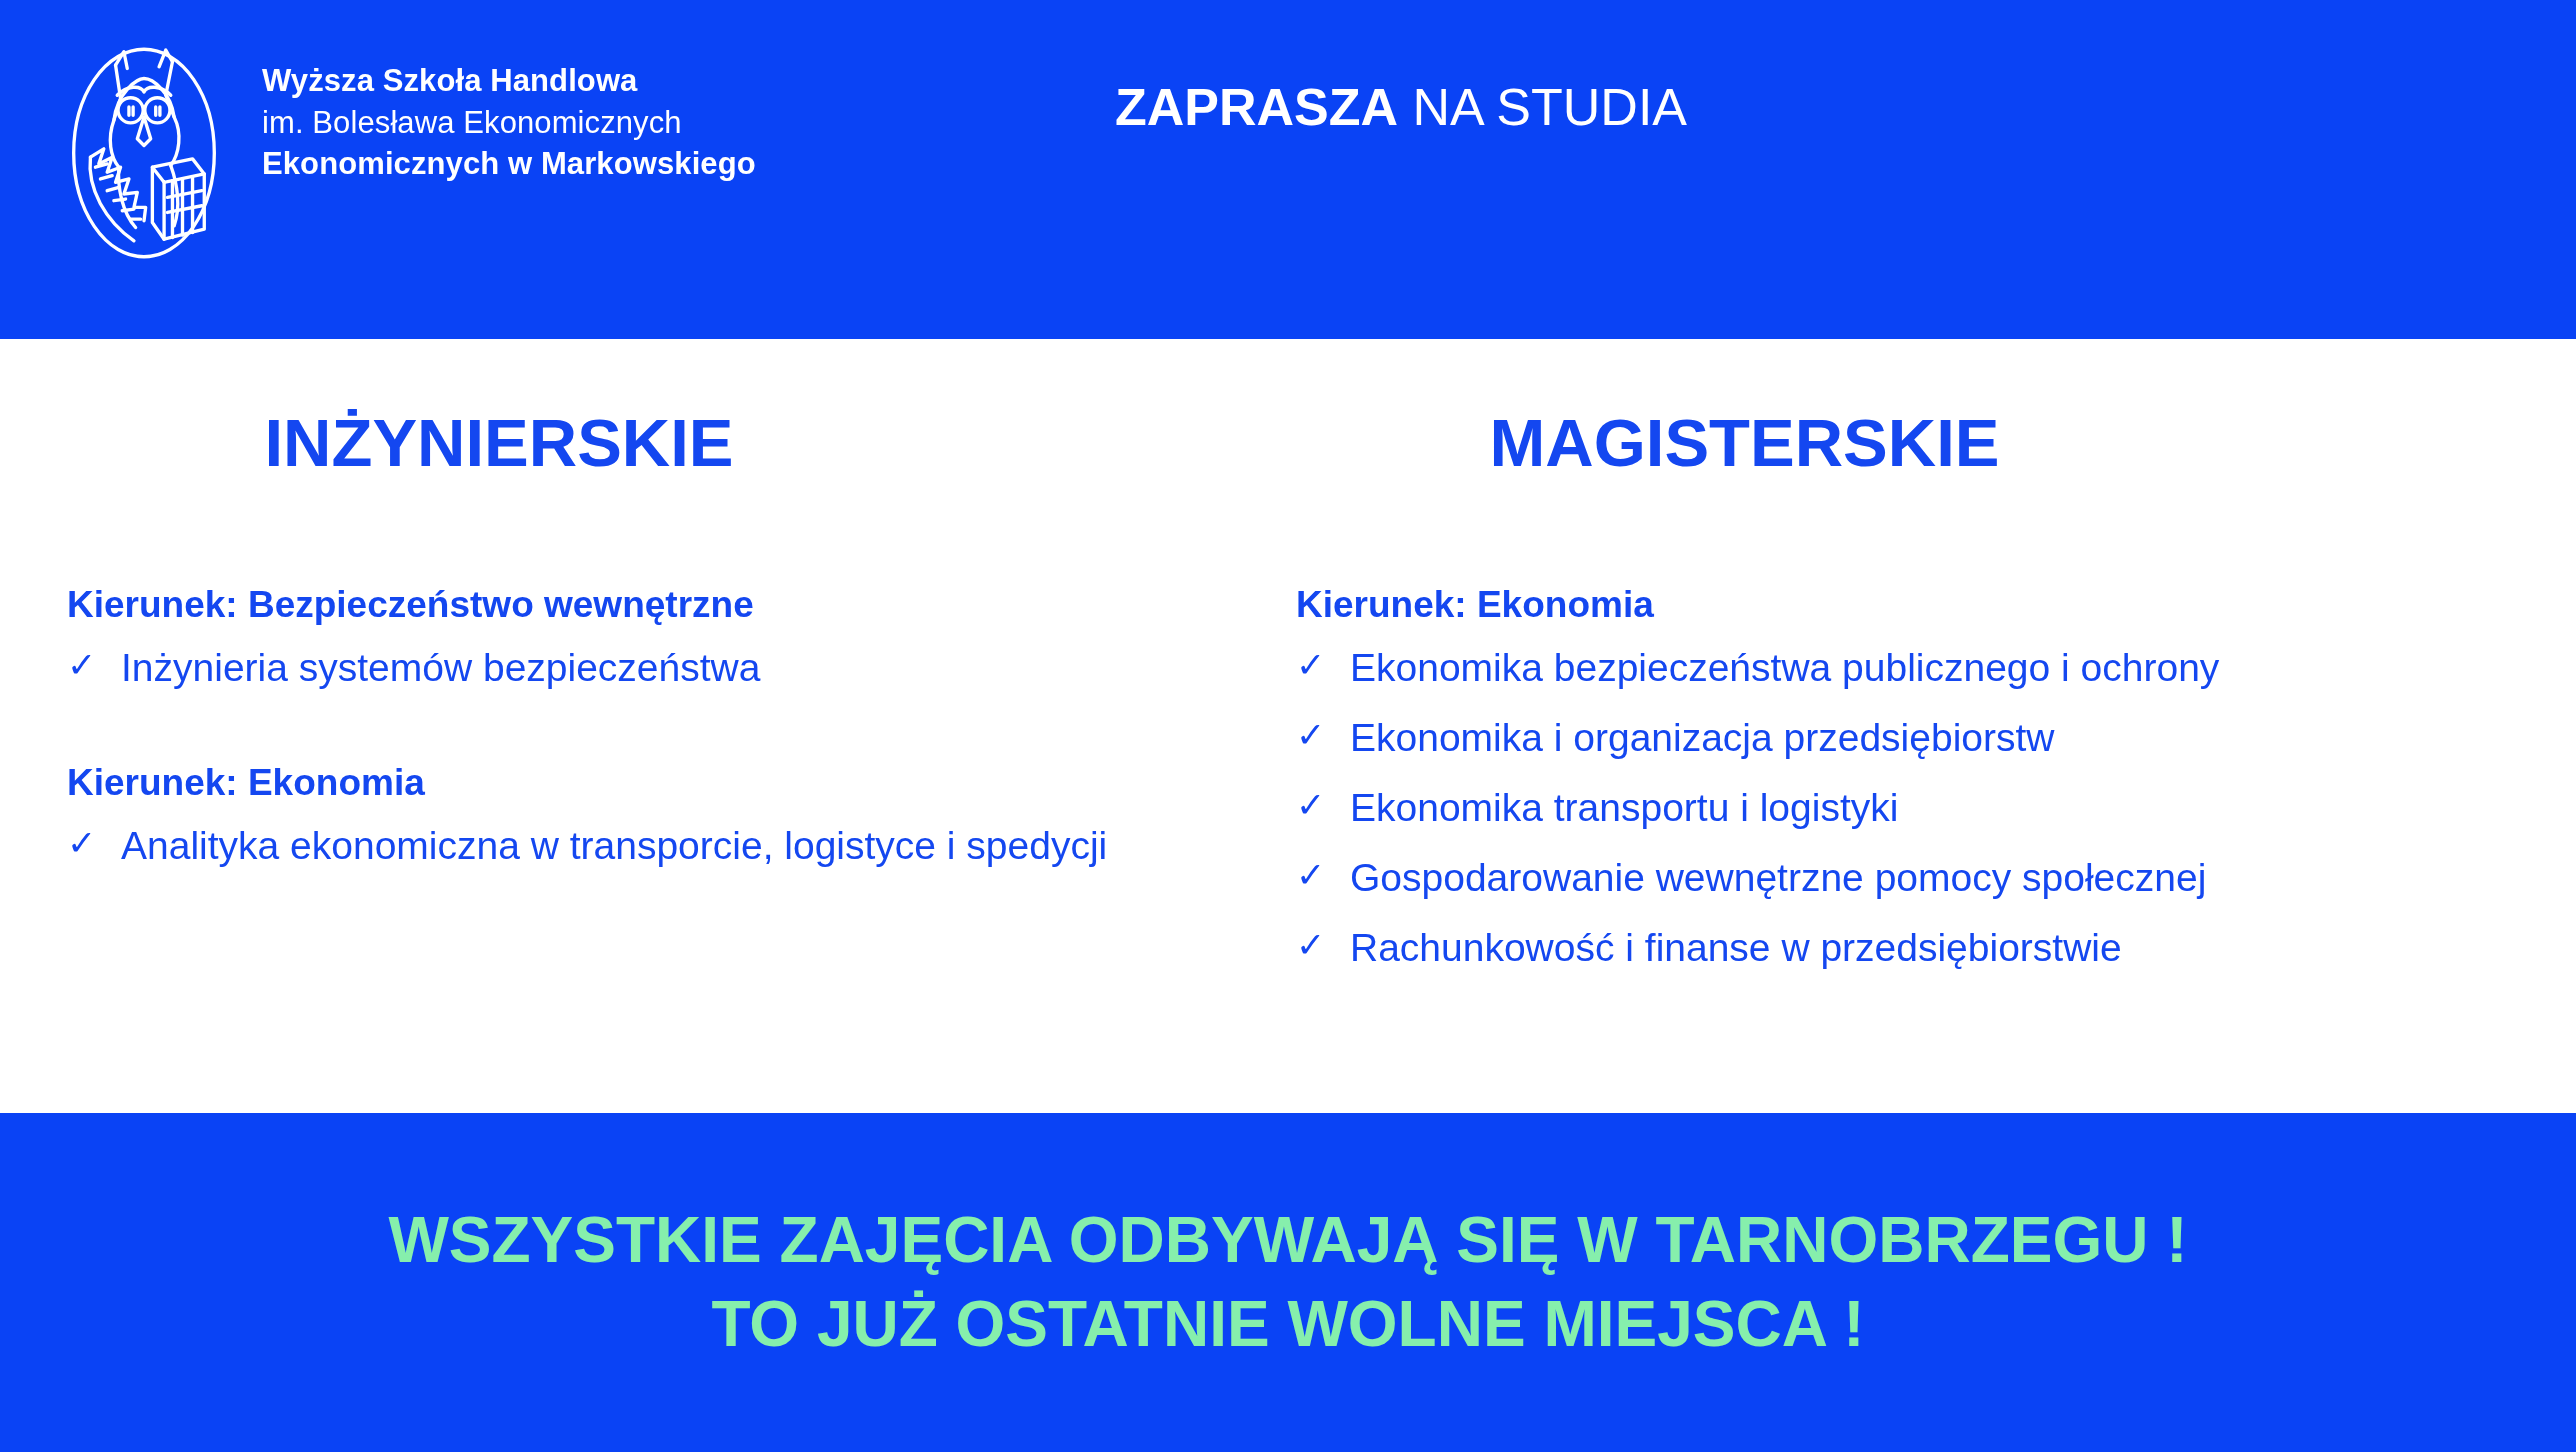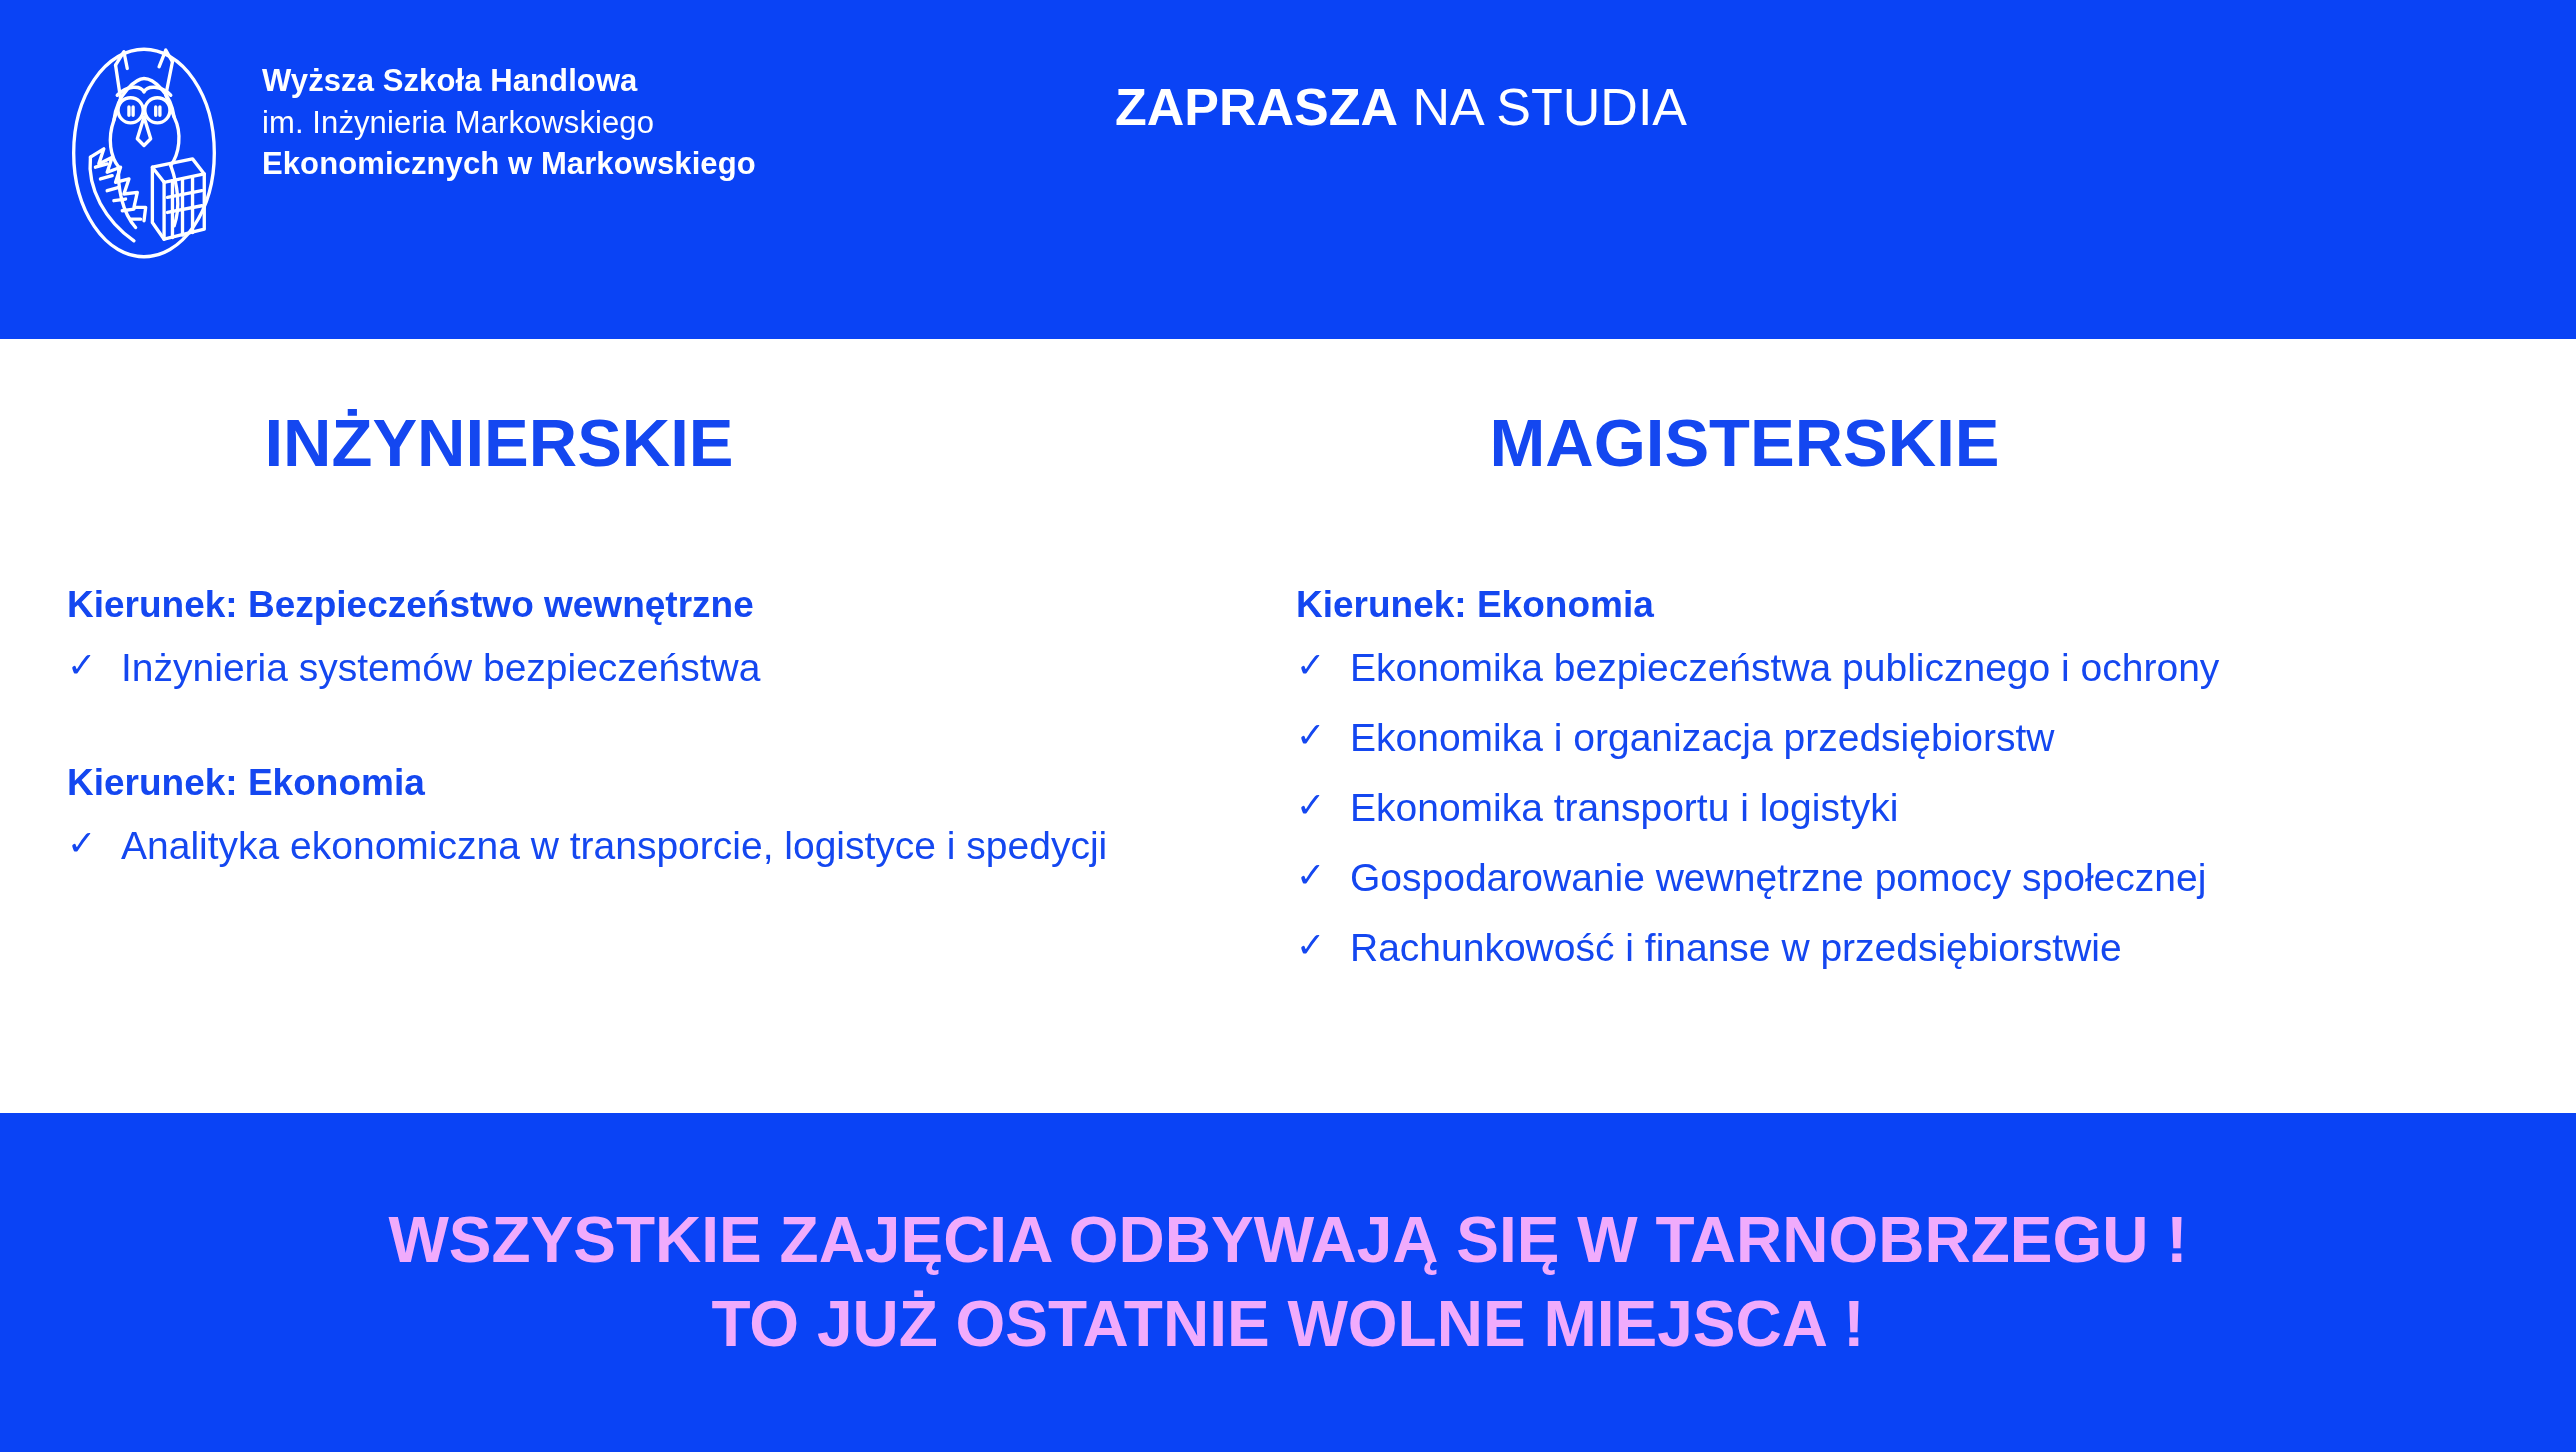--- a/index.html
+++ b/index.html
@@ -125,21 +125,21 @@
     left:0; top:1113px;
     width:2576px; height:340px;
     background:#0A43F5;
     display:flex;
     flex-direction:column;
     align-items:center;
     justify-content:center;
     gap:8.4px;
   }
   .footer-line {
-    color:#f0abfc;
+    color:#86efac;
     font-size:64px;
     font-weight:bold;
     line-height:1.18;
     text-align:right;
     white-space:nowrap;
   }
 </style>
 </head>
 <body>
 
@@ -182,21 +182,21 @@
             <path d="M104 152 L118 170 L166 160"></path>
             <path d="M118 170 L118 238"></path>
             <path d="M128 168 L128 236 M140 166 L140 233 M152 164 L152 230"></path>
             <path d="M122 188 L163 180 M122 206 L163 198"></path>
           </g>
         </svg>
       </div>
 
       <div class="logo-lines">
         <div class="ln b">Wyższa Szkoła Handlowa</div>
-        <div class="ln r">im. Inżynieria Markowskiego</div>
+        <div class="ln r">im. Bolesława Ekonomicznych</div>
         <div class="ln b">Ekonomicznych w Markowskiego</div>
       </div>
     </div>
 
     <div class="header-title">
       <span class="strong">ZAPRASZA</span><span class="light"> NA STUDIA</span>
     </div>
   </div>
 
   <div class="main">

